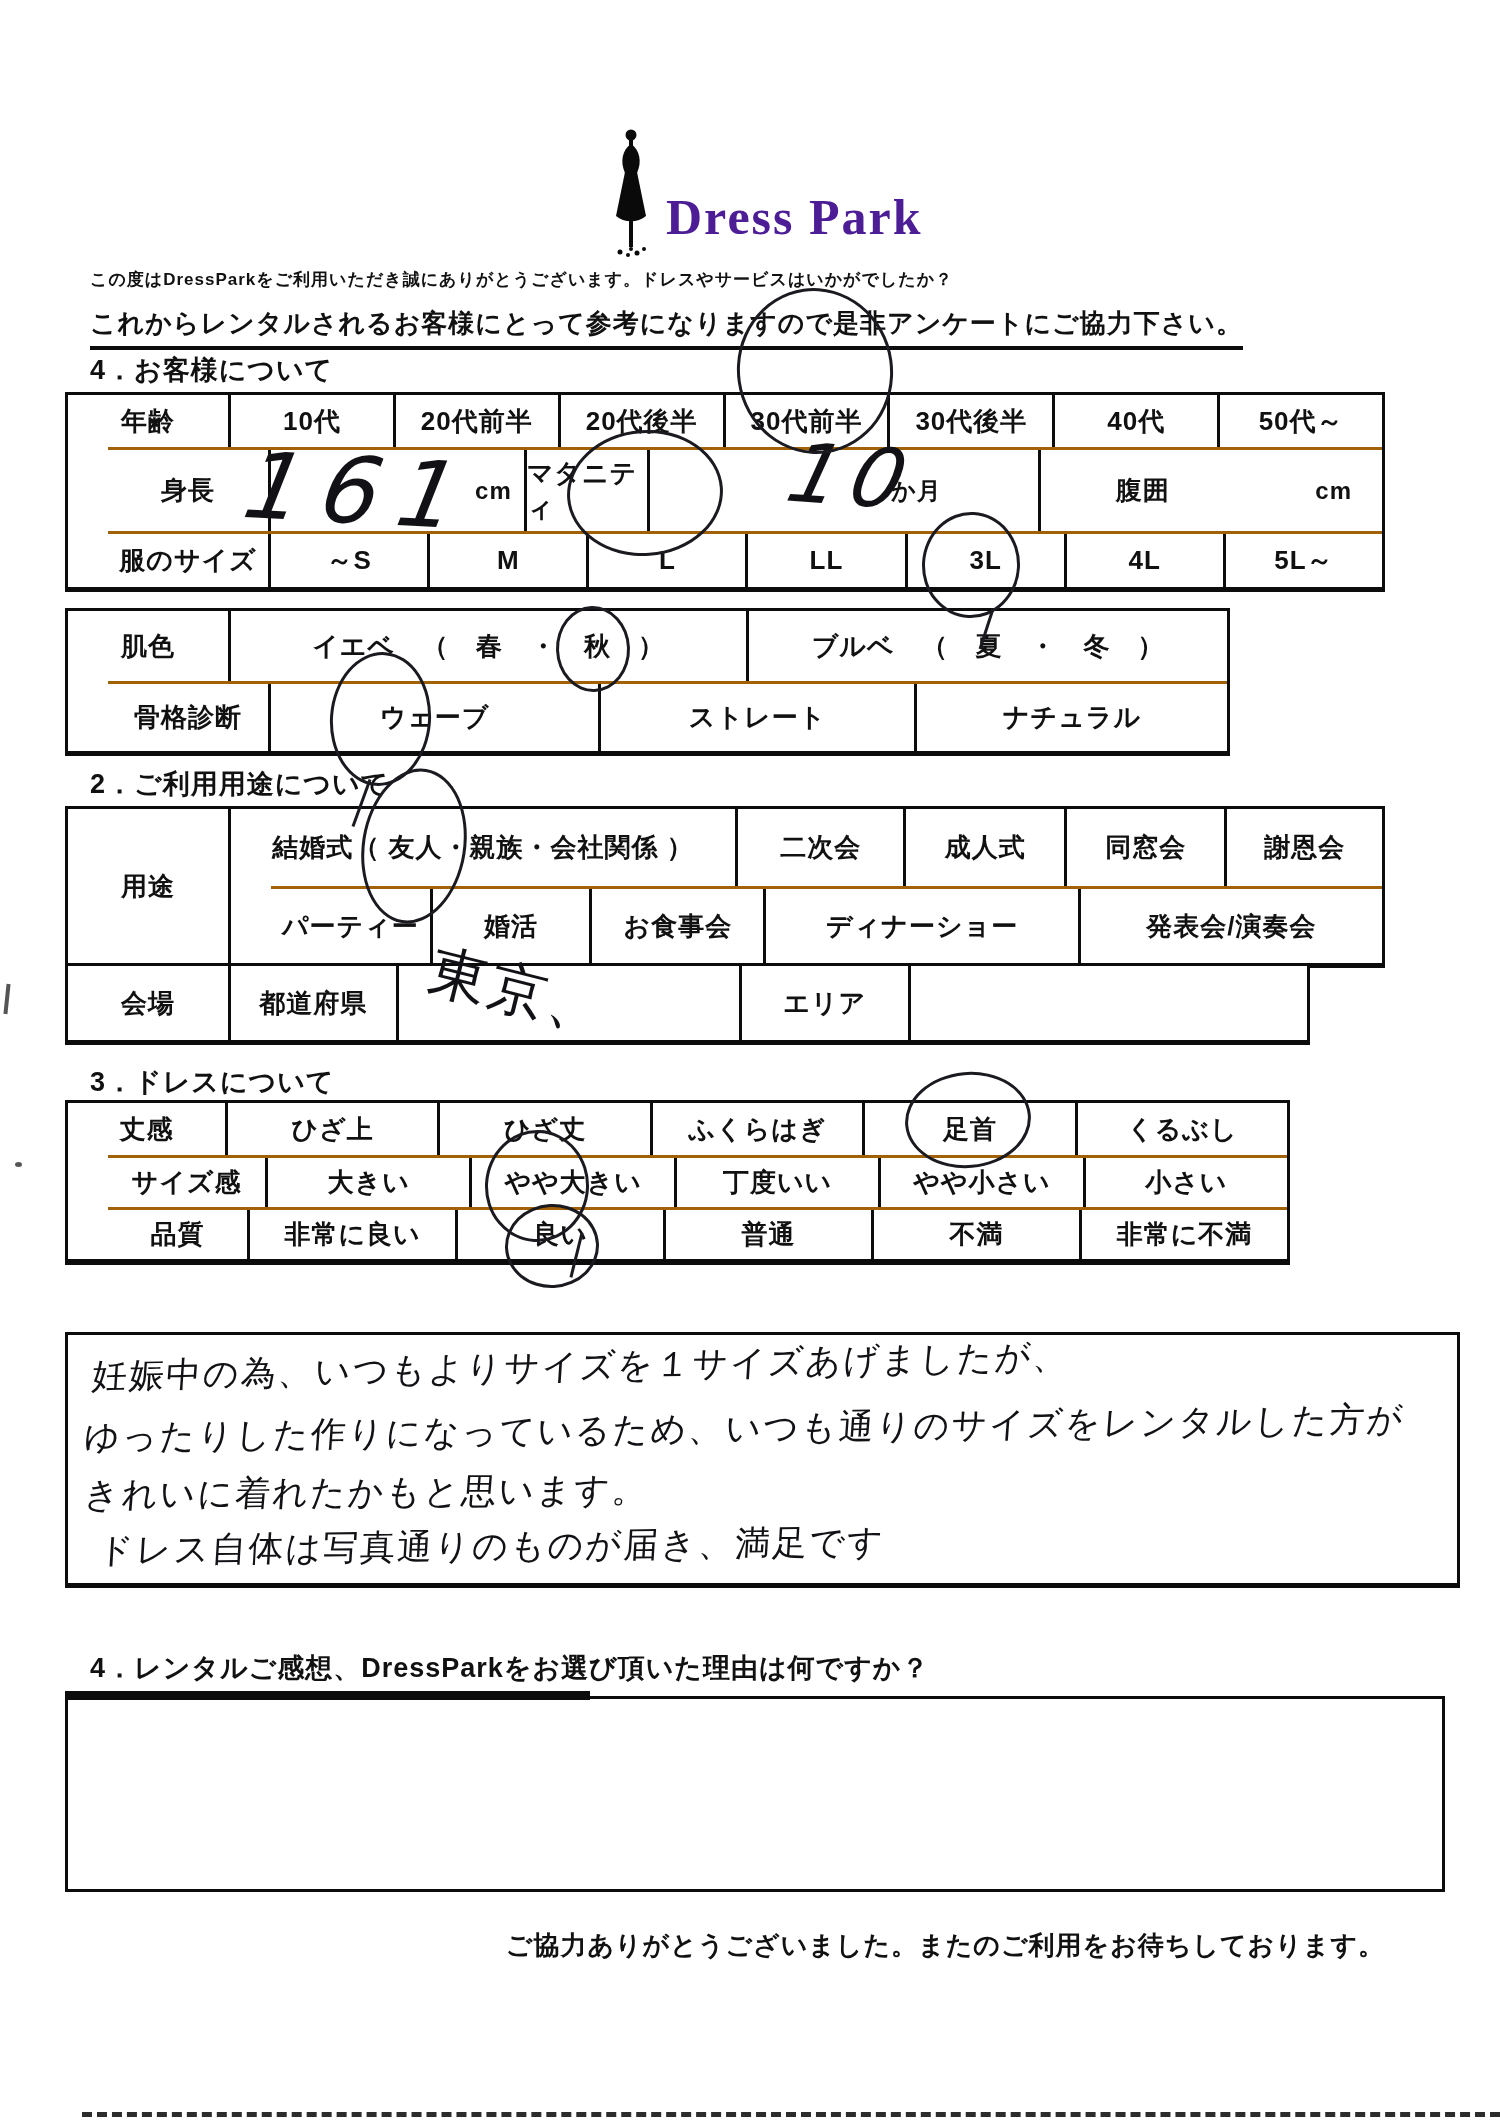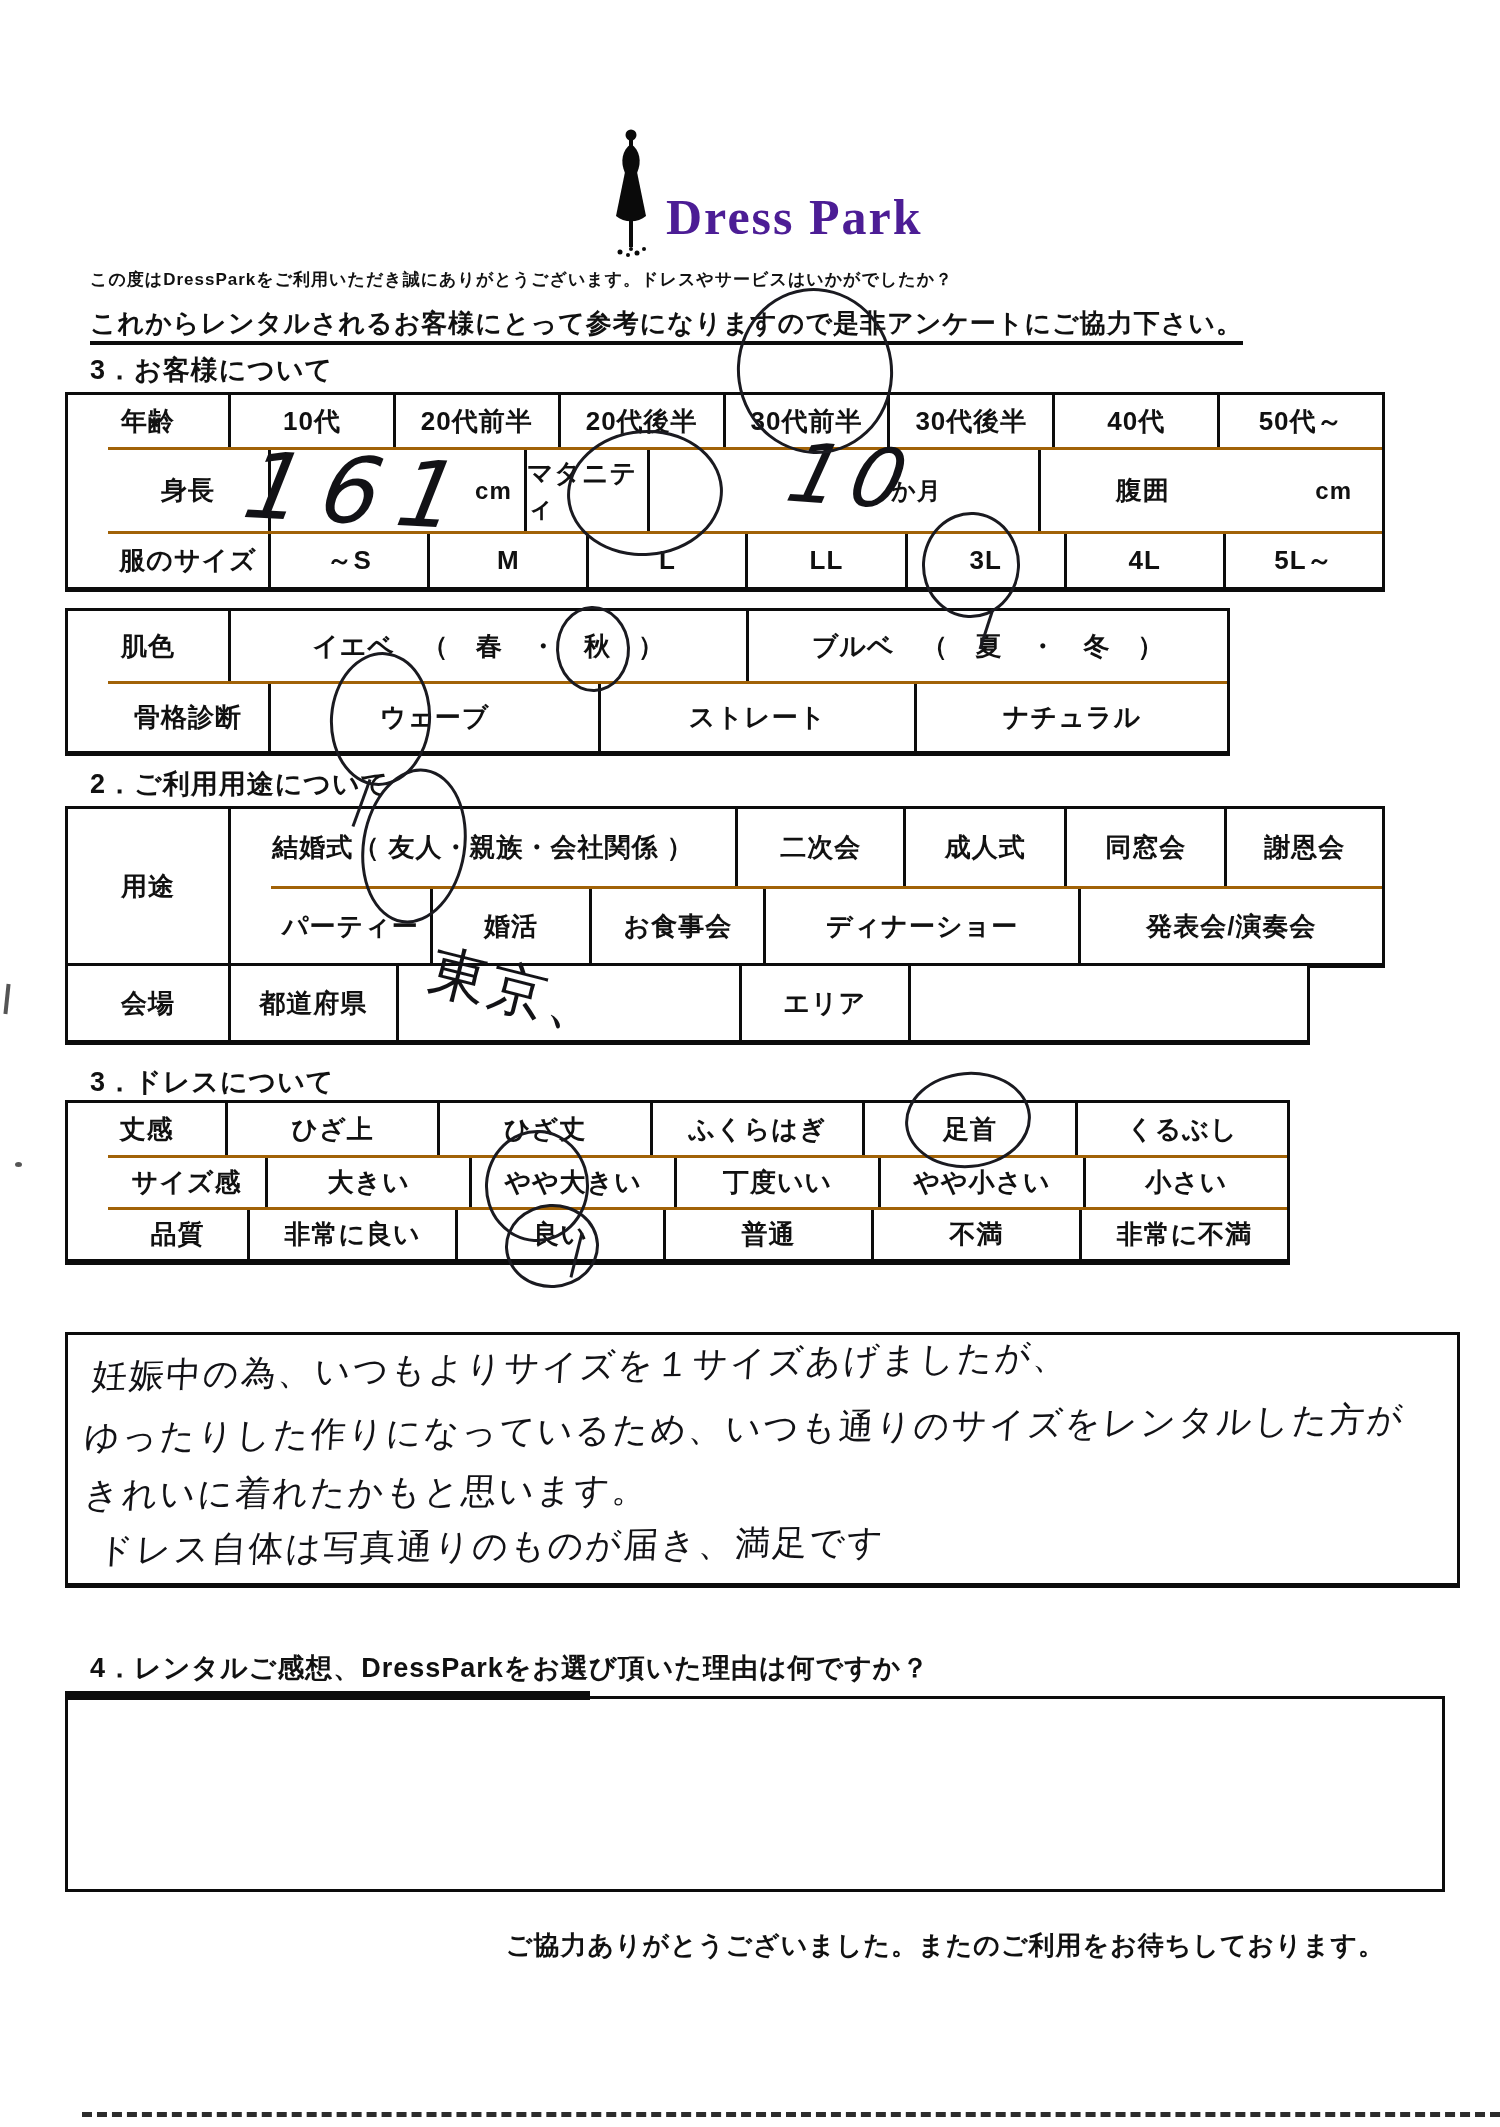--- a/index.html
+++ b/index.html
@@ -4,21 +4,21 @@
 <style>
   html,body{margin:0;padding:0;background:#9a9a9a;}
   .page{position:relative;width:1500px;height:2127px;background:#ffffff;
         font-family:"Liberation Sans",sans-serif;color:#111;overflow:hidden;}
   .txt{position:absolute;font-weight:700;white-space:nowrap;}
   .logo{position:absolute;left:608px;top:128px;display:flex;align-items:flex-end;}
   .logo-text{font-family:"Liberation Serif",serif;font-weight:700;font-size:50px;
              letter-spacing:2px;color:#4c1d95;margin:0 0 16px 12px;line-height:1;}
   .intro1{left:90px;top:268px;font-size:17px;letter-spacing:1px;}
   .intro2{left:90px;top:306px;font-size:26px;letter-spacing:1px;
-          border-bottom:4px solid #0d0d0d;}
+          border-bottom:4px solid #0d0d0d;padding-bottom:5px;}
   .h{font-size:27px;letter-spacing:1px;}
   .tbl{position:absolute;border:3px solid #0c0c0c;box-sizing:border-box;background:#fff;}
   .row{display:flex;box-sizing:border-box;}
   .row2{border-top:3px solid #a16207;margin-left:40px;}
   .cell{display:flex;align-items:center;justify-content:center;font-weight:700;
         font-size:26px;border-left:3px solid #0c0c0c;box-sizing:border-box;
         position:relative;letter-spacing:1px;}
   .first{border-left:none;}
   .lbl{width:160px;flex:none;}
   .colwrap{display:flex;flex-direction:column;flex:1;border-left:3px solid #0c0c0c;box-sizing:border-box;}
@@ -52,21 +52,21 @@
         <circle cx="36" cy="121" r="2"></circle>
         <circle cx="23" cy="121" r="2"></circle>
       </g>
     </svg>
     <span class="logo-text">Dress Park</span>
   </div>
 
   <div class="txt intro1">この度はDressParkをご利用いただき誠にありがとうございます。ドレスやサービスはいかがでしたか？</div>
   <div class="txt intro2">これからレンタルされるお客様にとって参考になりますので是非アンケートにご協力下さい。</div>
 
-  <div class="txt h" style="left:90px;top:352px">3．お客様について</div>
+  <div class="txt h" style="left:90px;top:352px">4．お客様について</div>
 
   <div class="tbl" style="left:65px;top:392px;width:1320px;border-bottom-width:5px">
     <div class="row" style="height:52px">
       <div class="cell lbl first">年齢</div>
       <div class="cell" style="flex:1">10代</div>
       <div class="cell" style="flex:1">20代前半</div>
       <div class="cell" style="flex:1">20代後半</div>
       <div class="cell" style="flex:1">30代前半</div>
       <div class="cell" style="flex:1">30代後半</div>
       <div class="cell" style="flex:1">40代</div>

